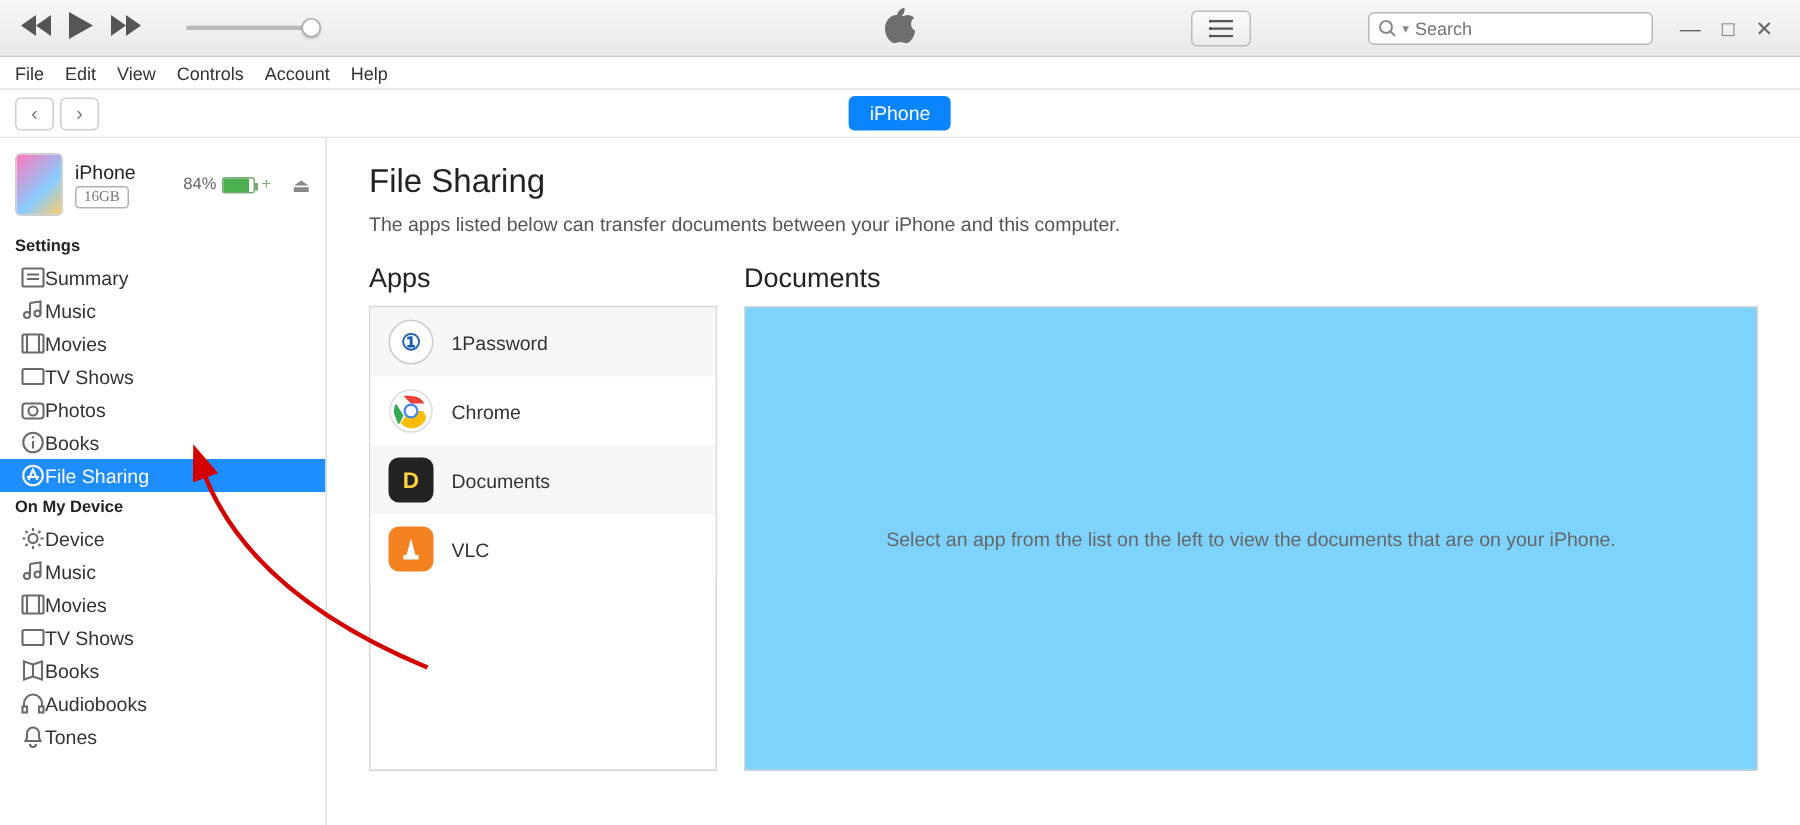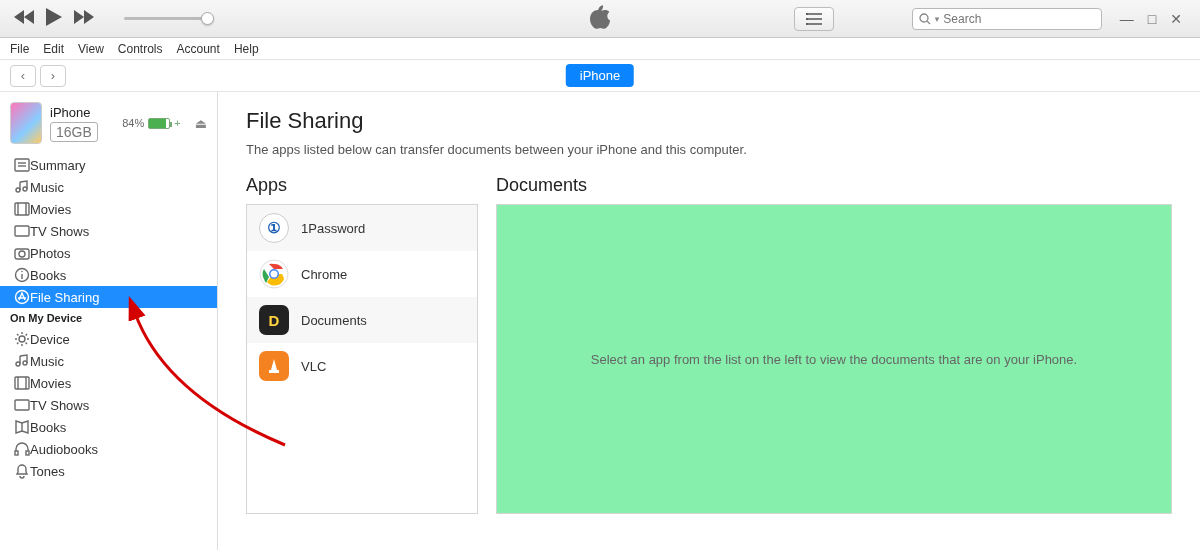--- a/index.html
+++ b/index.html
@@ -33,21 +33,21 @@
 
   
   .main { display: flex; height: calc(550px - 38px - 22px - 32px); }
 
   
   .sidebar { width: 218px; border-right: 1px solid #dedede; padding-top: 6px; overflow: hidden; }
   .device-block { display: flex; align-items: center; padding: 4px 10px 10px 10px; gap: 8px; }
   .device-thumb { width: 32px; height: 42px; border-radius: 4px; background: linear-gradient(135deg,#f7b,#8cf 60%,#fc6); border: 1px solid #ccc; }
   .device-info { flex: 1; }
   .device-name { font-size: 13px; color: #222; }
-  .cap-badge { display:inline-block; border:1px solid #b0b0b0; color:#777; font-size:14px; padding:1px 5px; border-radius:3px; margin-top:2px; }
+  .cap-badge { display:inline-block; border:1px solid #b0b0b0; color:#777; font-size:10px; padding:1px 5px; border-radius:3px; margin-top:2px;font-family:Liberation Serif, serif; }
   .battery-row { color:#666; font-size:11px; display:flex; align-items:center; gap:4px; margin-left:auto; }
   .eject { color:#888; margin-left: 6px; }
   .batt { width: 22px; height: 11px; border: 1px solid #7a7; border-radius: 2px; position: relative; }
   .batt::after { content:""; position:absolute; right:-3px; top:3px; width:2px; height:5px; background:#7a7; }
   .batt-fill { height:100%; width:84%; background:#4caf50; }
   .section-label { font-size: 11px; font-weight: bold; color: #222; padding: 4px 10px 4px 10px; }
   .side-item { display: flex; align-items: center; gap: 0; padding: 3px 10px 3px 14px; font-size: 13px; color: #333; cursor: pointer; }
   .side-item.selected { background: #1e8dff; color: #fff; }
   .side-item.selected .side-icon { color: #fff; }
   .side-icon { width: 16px; height: 16px; display:flex;align-items:center;justify-content:center;color:#6a6a6a; }
@@ -58,21 +58,21 @@
   .page-desc { font-size: 13px; color: #555; margin-bottom: 18px; }
   .cols { display: flex; gap: 18px; }
   .col-apps { width: 232px; }
   .col-docs { flex: 1; }
   .col-title { font-size: 18px; color: #222; margin-bottom: 8px; }
   .apps-box { border: 1px solid #d5d5d5; height: 310px; background: #fff; }
   .app-row { display:flex; align-items:center; gap:12px; padding: 8px 12px; font-size: 13px; color:#333; }
   .app-row:nth-child(odd){ background:#f7f7f7; }
   .app-row:nth-child(even){ background:#fff; }
   .app-icon { width: 30px; height: 30px; border-radius: 7px; display:flex;align-items:center;justify-content:center; font-weight:bold; font-size:15px;}
-  .docs-box { border: 1px solid #d5d5d5; height: 310px; background: #86efac; display:flex; align-items:center; justify-content:center; color:#666; font-size:13px; padding: 0 30px; text-align:center; }
+  .docs-box { border: 1px solid #d5d5d5; height: 310px; background: #7dd3fc; display:flex; align-items:center; justify-content:center; color:#666; font-size:13px; padding: 0 30px; text-align:center; }
 
   
   .arrow-svg { position:absolute; left: 105px; top: 285px; pointer-events:none; }
 </style>
 </head>
 <body>
 
 <div class="toolbar">
   <div class="playback">
     <span class="play-btn">
@@ -153,20 +153,21 @@
       <div class="battery-row">
         <span>84%</span>
         <div class="batt">
             <div class="batt-fill"></div>
           </div>
         <span style="color:#7a7;font-size:11px">+</span>
       </div>
       <span class="eject">⏏</span>
     </div>
 
+    <div class="section-label">Settings</div>
     <div id="settings-list">
         <div class="side-item">
           <span class="side-icon">
             <svg width="16" height="16" viewBox="0 0 16 16">
               <rect x="1" y="2" width="14" height="12" rx="1" stroke="#6a6a6a" fill="none" stroke-width="1.4"></rect>
               <line x1="4" y1="6" x2="12" y2="6" stroke="#6a6a6a" fill="none" stroke-width="1.4"></line>
               <line x1="4" y1="9" x2="12" y2="9" stroke="#6a6a6a" fill="none" stroke-width="1.4"></line>
             </svg>
           </span>
           <span>Summary</span>

